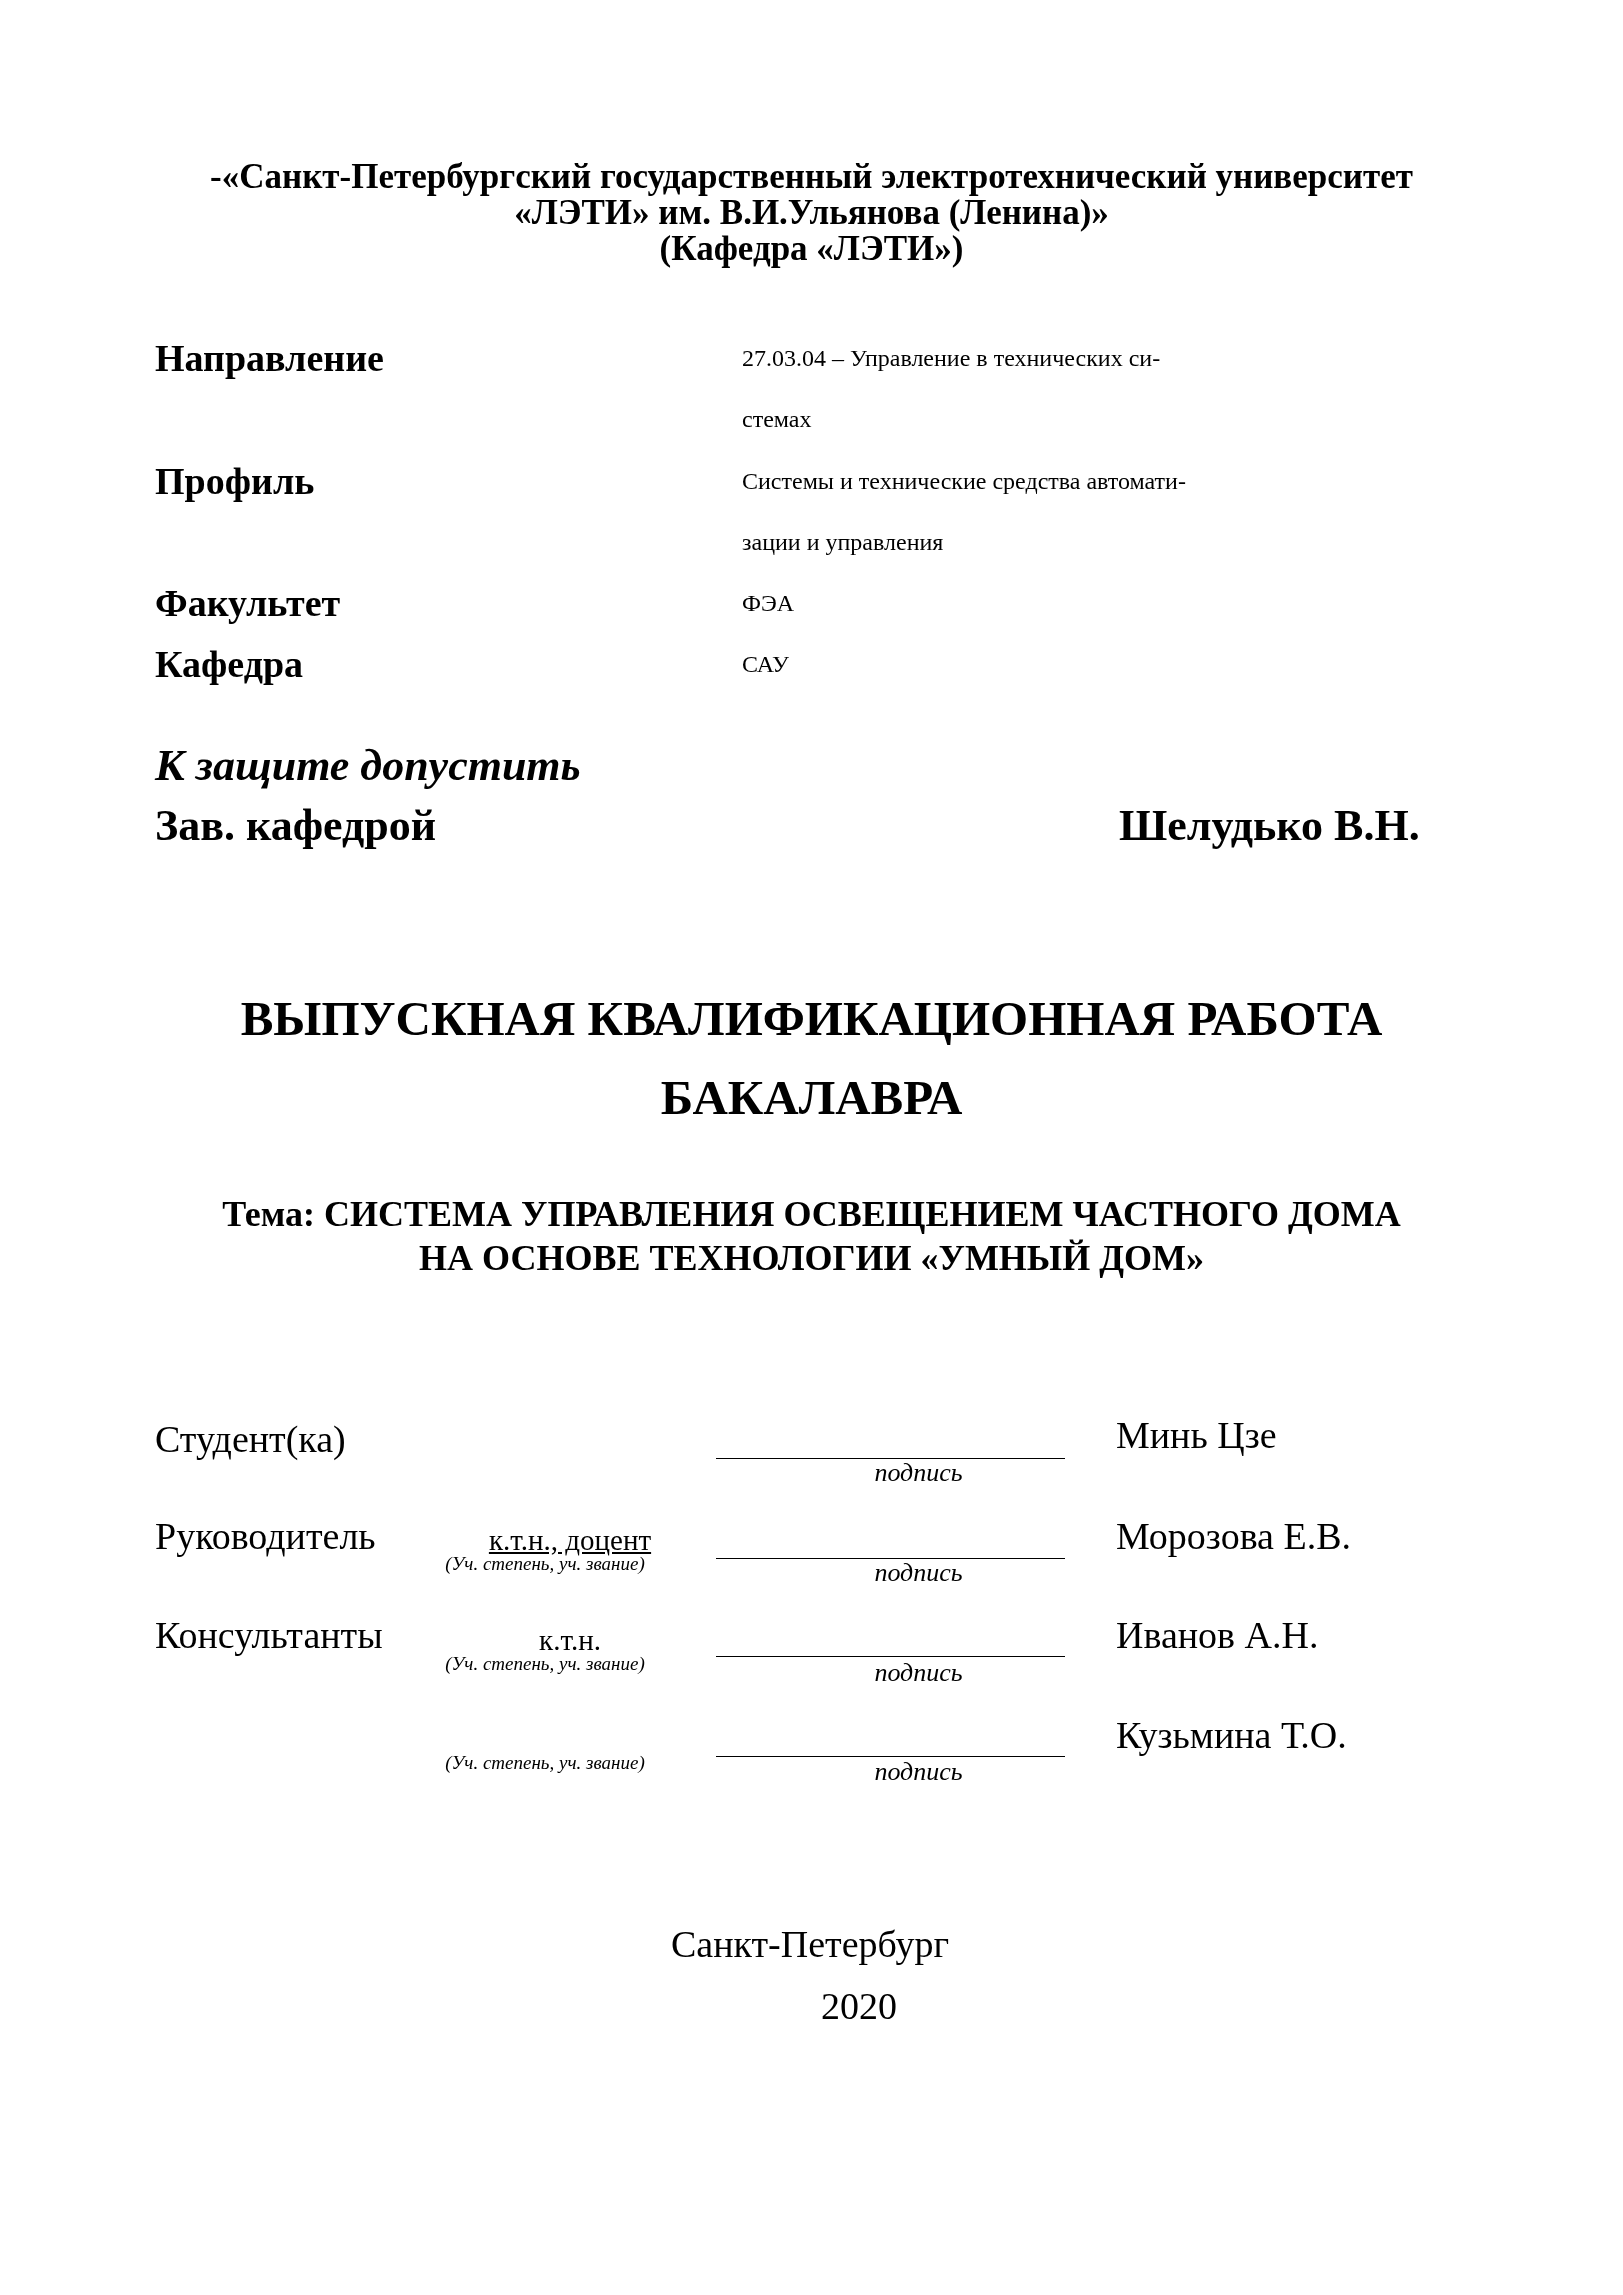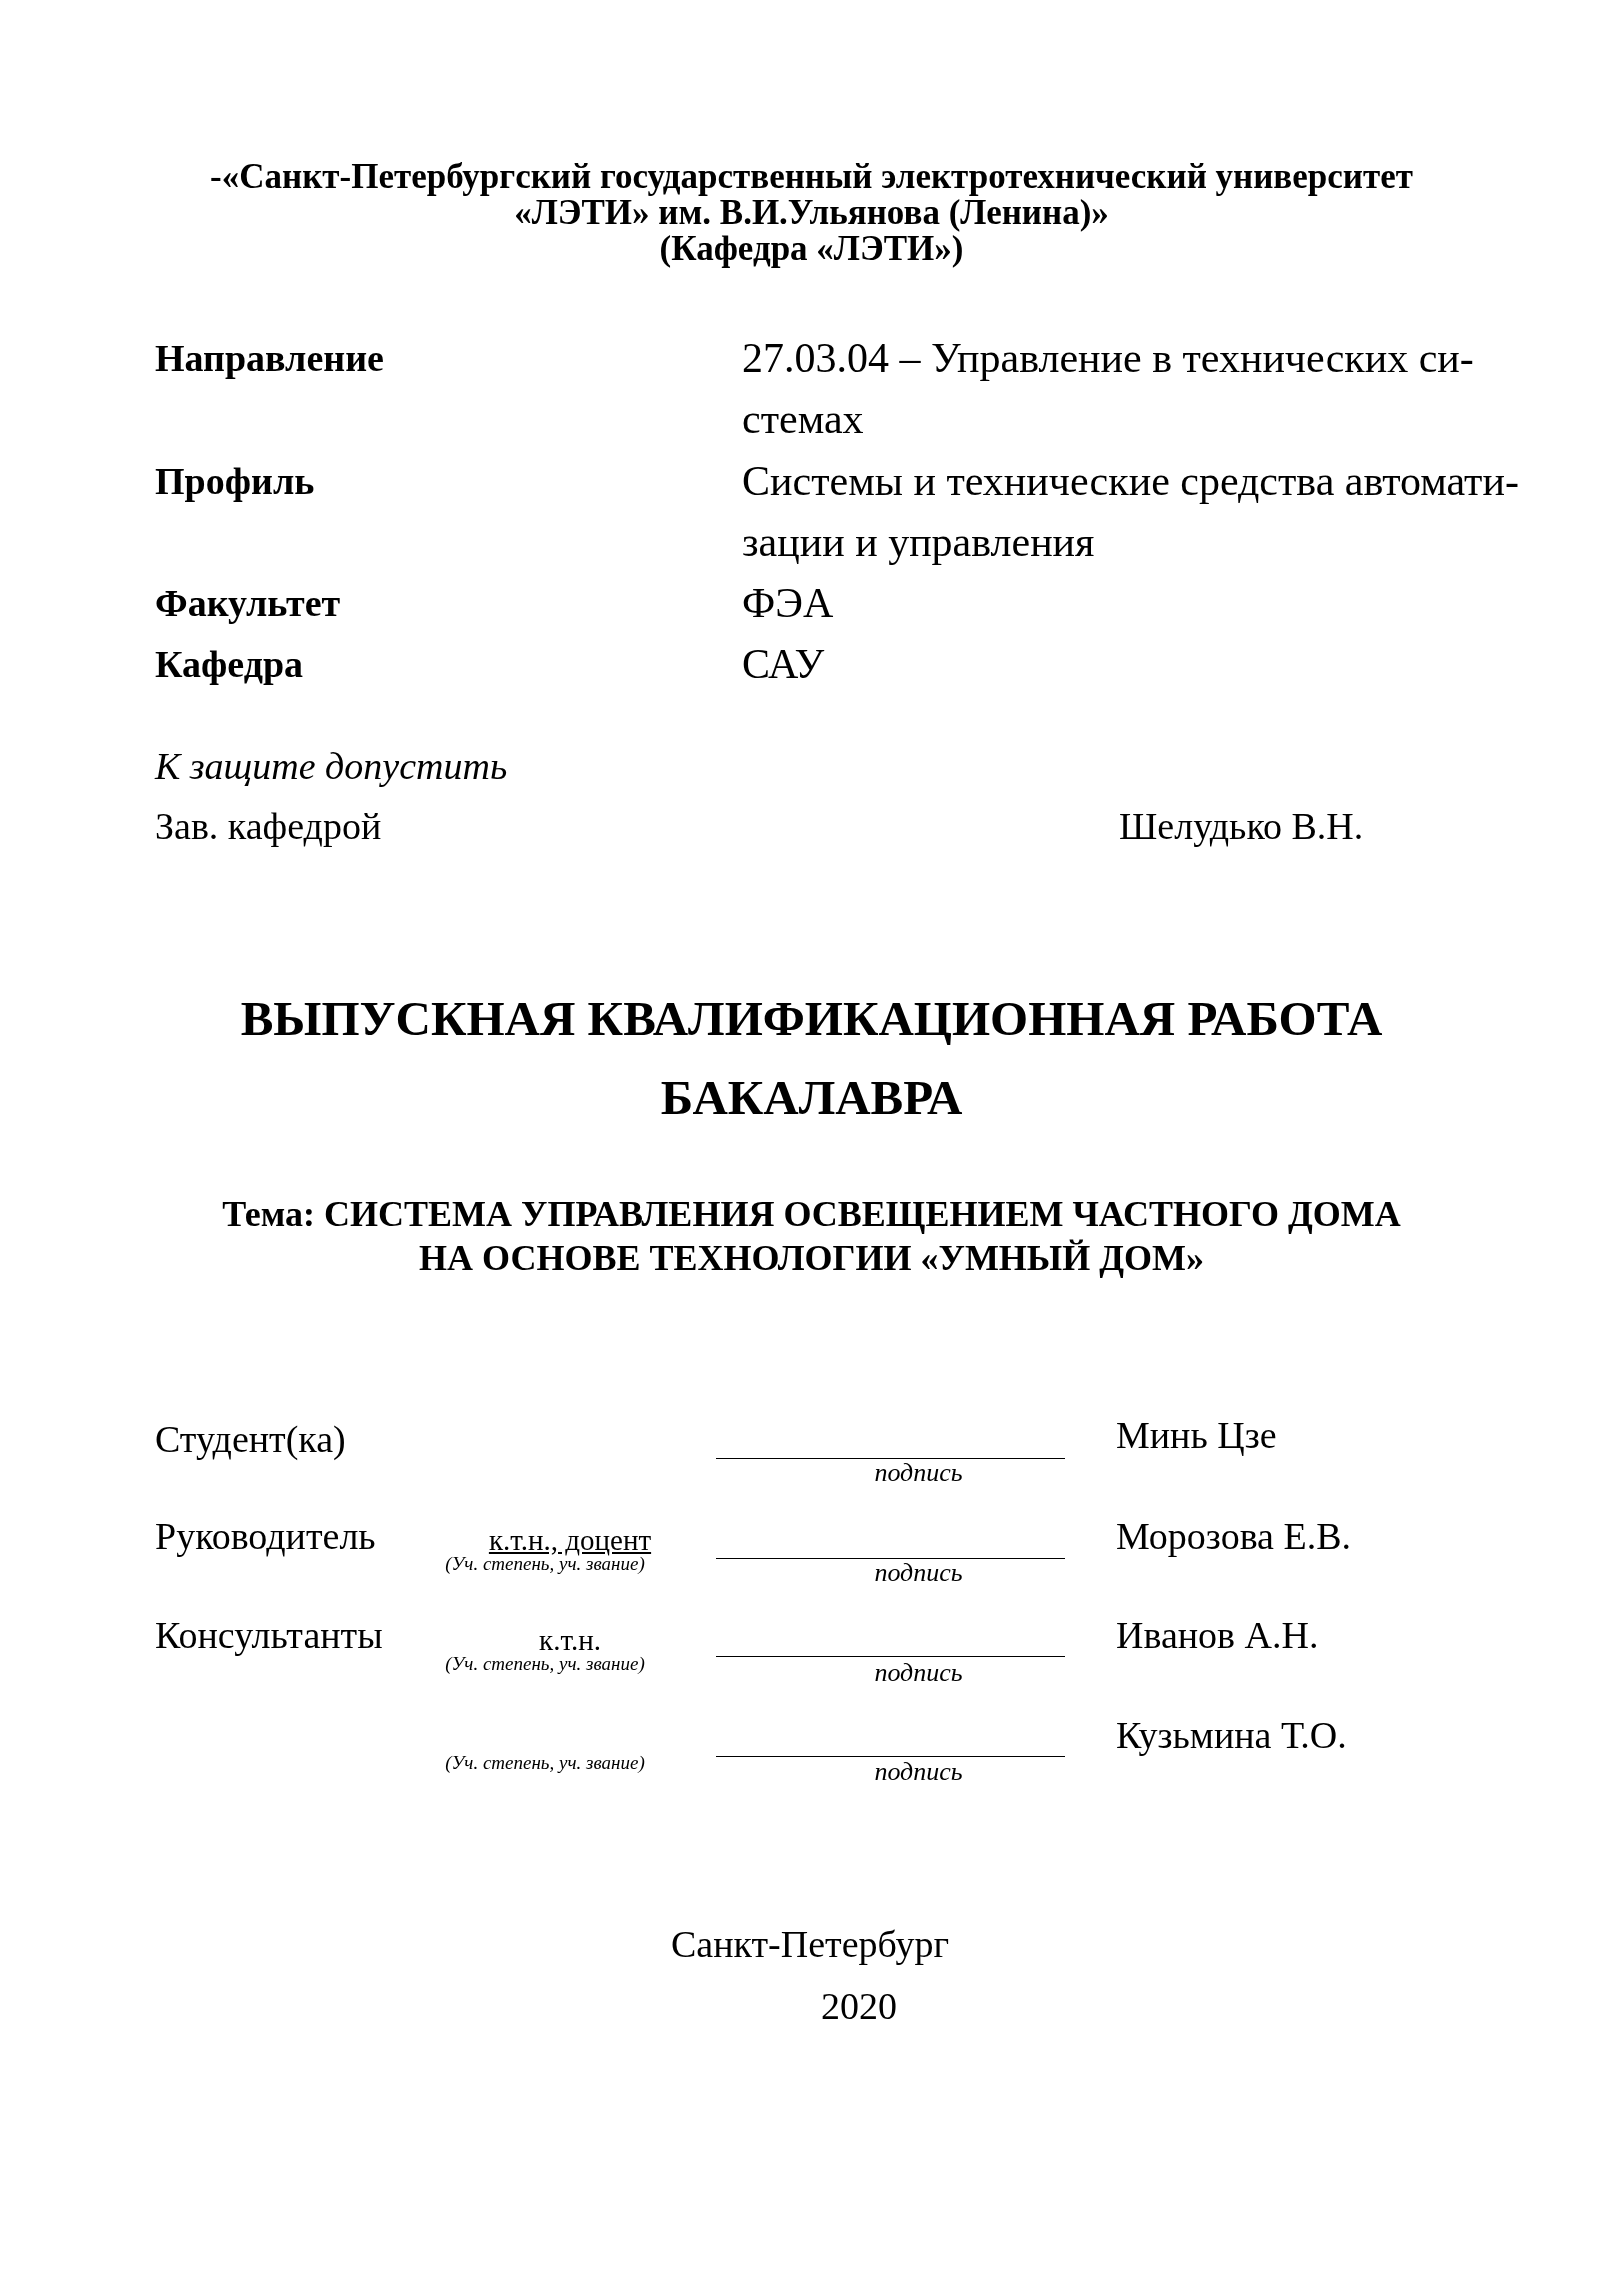--- a/index.html
+++ b/index.html
@@ -16,24 +16,24 @@
       color: #000000;
     }
     .abs { position: absolute; white-space: nowrap; }
     .center-block { position: absolute; left: 0; width: 1623px; text-align: center; white-space: nowrap; }
 
     
     .hdr { font-size: 35px; font-weight: bold; line-height: 35px; }
 
     
     .info-label { font-size: 38px; font-weight: bold; line-height: 38px; left: 155px; }
-    .info-value { font-size: 42px; line-height: 38px; left: 742px; }
+    .info-value { font-size: 24px; line-height: 38px; left: 742px; }
 
     
-    .approval { font-size: 38px; line-height: 38px; }
+    .approval { font-size: 44px; line-height: 38px; font-weight: bold; }
     .italic { font-style: italic; }
 
     
     .title { font-size: 49px; font-weight: bold; line-height: 49px; }
     .topic { font-size: 36px; font-weight: bold; line-height: 36px; }
 
     
     .sig-role { font-size: 38px; line-height: 38px; left: 155px; }
     .sig-degree { font-size: 29px; line-height: 29px; width: 236px; text-align: center; left: 452px; }
     .sig-degree-hint { font-size: 19px; line-height: 19px; font-style: italic; width: 236px; text-align: center; left: 427px; }

